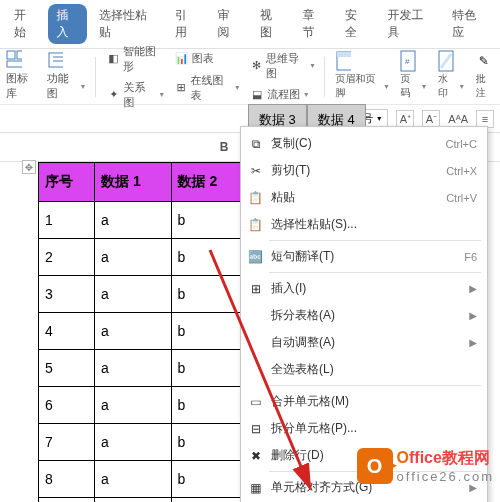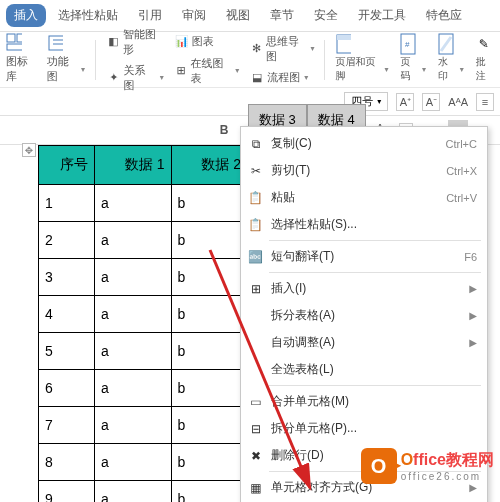--- a/index.html
+++ b/index.html
@@ -22,21 +22,21 @@
   .fmt-sm { font-size:11px; color:#555; border:1px solid #ccc; width:18px; height:18px; display:inline-flex; align-items:center; justify-content:center; }
   .fmt-row2 { display:flex; align-items:center; gap:6px; padding:4px 6px; border-bottom:1px solid #e0e0e0; justify-content:flex-end; }
   .fmt-row2 .bt { width:20px; height:20px; display:inline-flex; align-items:center; justify-content:center; color:#555; }
   .colorbox { width:14px; height:14px; border:1px solid #ccc; }
   
   
   .table-wrap { padding: 0 38px; position: relative; }
   .move-handle { position:absolute; left:22px; top:-2px; width:14px; height:14px; border:1px solid #bbb; background:#fff; display:flex; align-items:center; justify-content:center; font-size:10px; color:#888; cursor:move; }
   table { border-collapse: collapse; width: 210px; table-layout: fixed; }
   th, td { border: 1px solid #000; padding: 10px 6px; font-size: 14px; text-align: left; }
-  th { background: #14b8a6; font-weight: normal; text-align:right; }
+  th { background: #d946ef; font-weight: bold; text-align:left; }
   th:first-child, td:first-child { width: 56px; }
   
   
   .extra-tabs { position:absolute; left:248px; top:104px; display:flex; gap:0; z-index:3; }
   .extra-tab { border:1px solid #999; padding:6px 10px; background:#d0d0d0; font-size:13px; }
   
   
   .ctx { position: absolute; left: 240px; top: 126px; width: 248px; background: #fff; border: 1px solid #c8c8c8; box-shadow: 2px 2px 6px rgba(0,0,0,0.2); z-index: 5; padding: 3px 0; }
   .ctx-item { display: flex; align-items: center; padding: 5px 10px 5px 30px; font-size: 12px; color: #333; position: relative; cursor: pointer; }
   .ctx-item .sc { margin-left: auto; color: #888; font-size: 11px; }
@@ -47,28 +47,29 @@
   
   .red-arrow { position:absolute; left:200px; top:240px; z-index:6; pointer-events:none; }
   
   
   .wm { position:absolute; right:6px; bottom:18px; display:flex; align-items:center; gap:4px; z-index:7; }
   .wm-icon { width:36px; height:36px; background:#e86c0a; border-radius:6px; display:flex; align-items:center; justify-content:center; color:#fff; font-size:20px; font-weight:bold; position:relative; }
   .wm-icon::after { content:"▶"; position:absolute; right:-4px; top:10px; font-size:12px; color:#e86c0a; }
   .wm-txt { font-size:16px; }
   .wm-txt .o { color:#e86c0a; font-weight:bold; }
   .wm-txt .r { color:#ef4444; font-weight:bold; }
-  .wm-sub { font-size:10px; color:#888; letter-spacing:2px; }
+  .wm-sub { font-size:13px; color:#888; letter-spacing:2px; }
   
   .chev::after { content:"▾"; font-size:8px; margin-left:2px; color:#888; }
 </style>
 </head>
 <body>
 
 <div class="menu-tabs">
+  <span class="menu-tab">开始</span>
   <span class="menu-tab active">插入</span>
   <span class="menu-tab">选择性粘贴</span>
   <span class="menu-tab">引用</span>
   <span class="menu-tab">审阅</span>
   <span class="menu-tab">视图</span>
   <span class="menu-tab">章节</span>
   <span class="menu-tab">安全</span>
   <span class="menu-tab">开发工具</span>
   <span class="menu-tab">特色应</span>
 </div>

